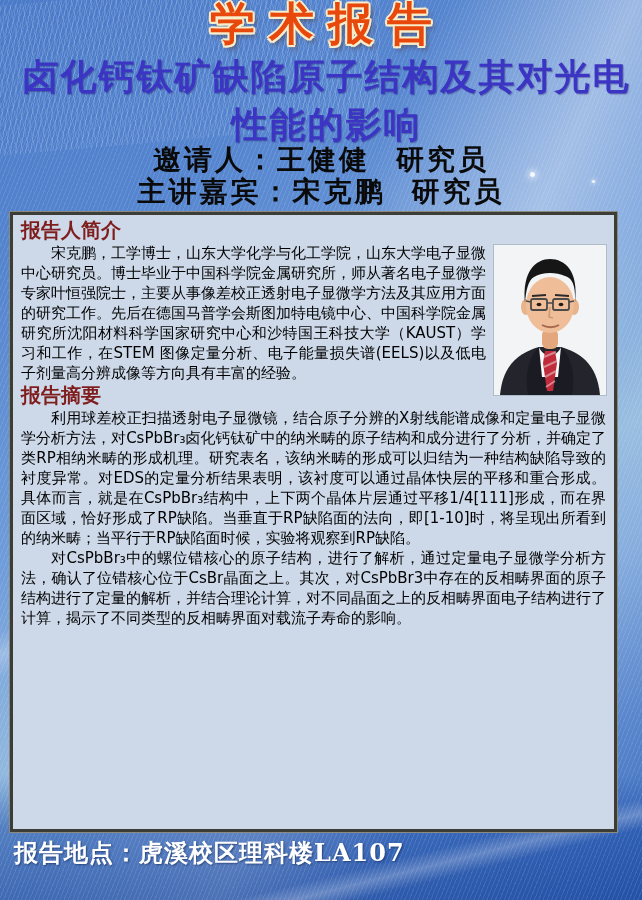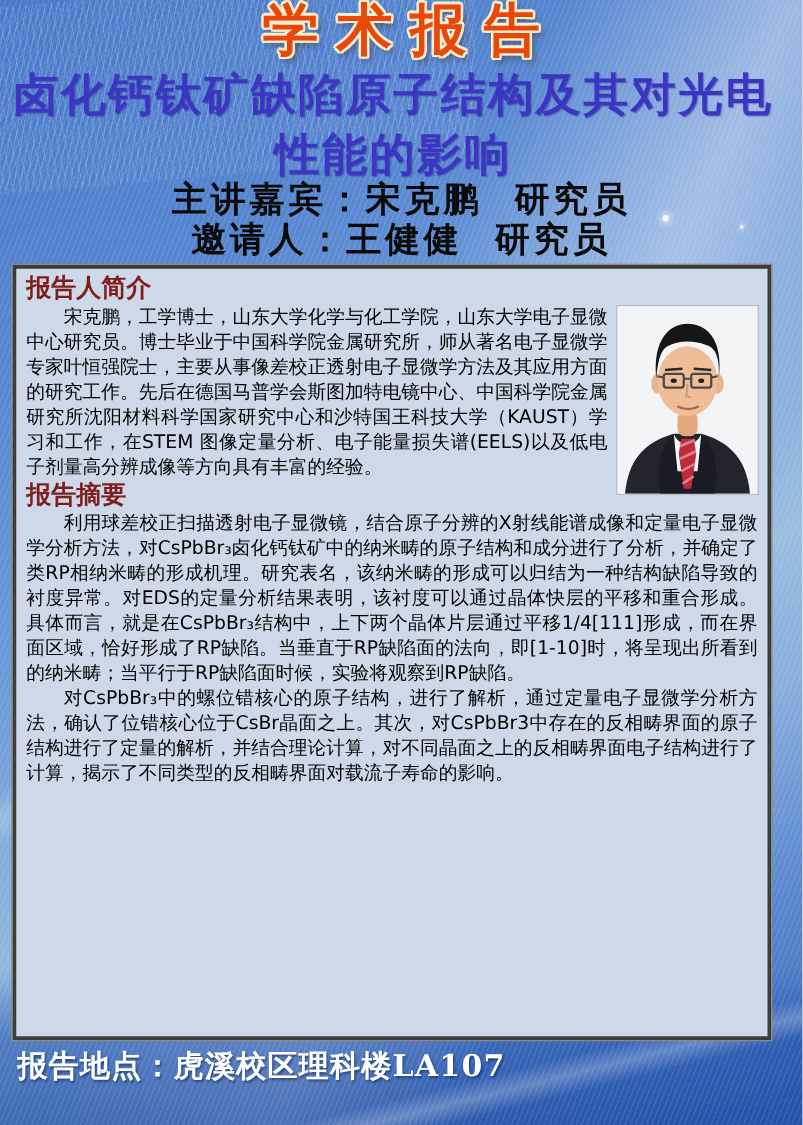--- a/index.html
+++ b/index.html
@@ -41,21 +41,21 @@
     position:absolute;top:-6px;left:0;width:642px;text-align:center;
     font-family:"DejaVu Serif","Liberation Serif",serif;font-weight:bold;
     font-size:45px;letter-spacing:14px;padding-left:14px;box-sizing:border-box;
     color:#e8480c;
     text-shadow:
       -2px 0 #f7eecd, 2px 0 #f7eecd, 0 -2px #f7eecd, 0 2px #f7eecd,
       -1.5px -1.5px #f7eecd, 1.5px 1.5px #f7eecd, -1.5px 1.5px #f7eecd, 1.5px -1.5px #f7eecd,
       3px 4px 5px rgba(70,25,0,0.45);
   }
   .main-title{
-    position:absolute;top:52px;left:0;width:629px;text-align:center;
+    position:absolute;top:52px;left:12px;width:629px;text-align:center;
     font-family:"DejaVu Serif","Liberation Serif",serif;font-weight:bold;
     font-size:36px;line-height:48px;letter-spacing:2px;color:#3c35c3;
     text-shadow:1px 1px 1px rgba(20,15,90,0.35);
   }
   .guest-block{
     position:absolute;top:144px;left:0;width:642px;text-align:center;
     font-family:"DejaVu Serif","Liberation Serif",serif;font-weight:bold;
     font-size:28px;line-height:32px;letter-spacing:3px;color:#0a0a0a;
   }
   .guest-line{white-space:nowrap;}
@@ -99,22 +99,22 @@
   <div class="sparkle s2"></div>
 
   <div class="banner-title">学术报告</div>
 
   <div class="main-title">
     <div>卤化钙钛矿缺陷原子结构及其对光电</div>
     <div>性能的影响</div>
   </div>
 
   <div class="guest-block">
+    <div class="guest-line"><span>邀请人：</span><span>王健健</span><span class="guest-gap"></span><span>研究员</span></div>
     <div class="guest-line"><span>主讲嘉宾：</span><span>宋克鹏</span><span class="guest-gap"></span><span>研究员</span></div>
-    <div class="guest-line"><span>邀请人：</span><span>王健健</span><span class="guest-gap"></span><span>研究员</span></div>
   </div>
 
   <div class="info-box">
     <h2>报告人简介</h2>
 
     <div class="photo-wrap">
       <svg viewBox="0 0 112 150" xmlns="http://www.w3.org/2000/svg">
         <rect x="0" y="0" width="112" height="150" fill="#f7f7f9"></rect>
         <rect x="0" y="0" width="112" height="150" fill="#e9edf2" opacity="0.35"></rect>
 

